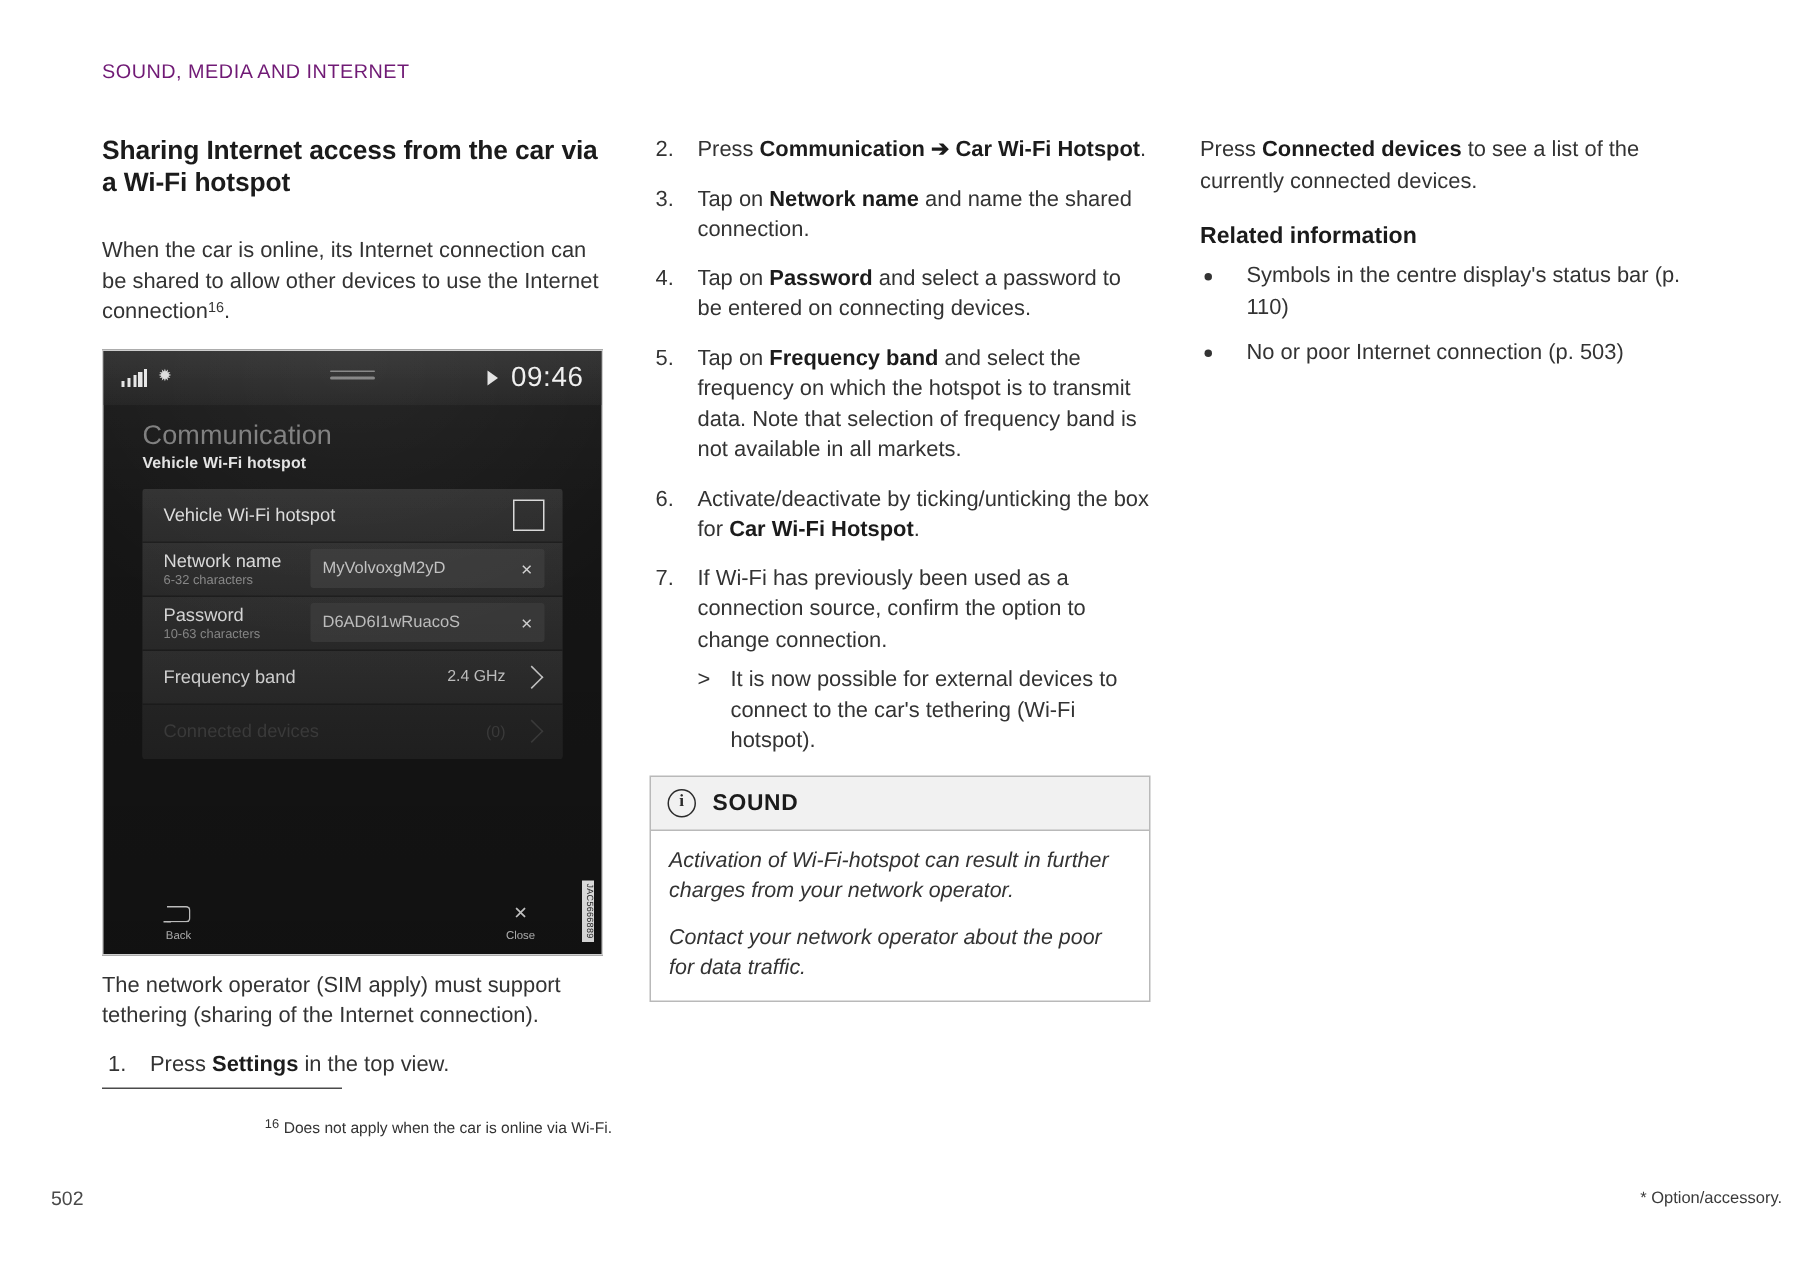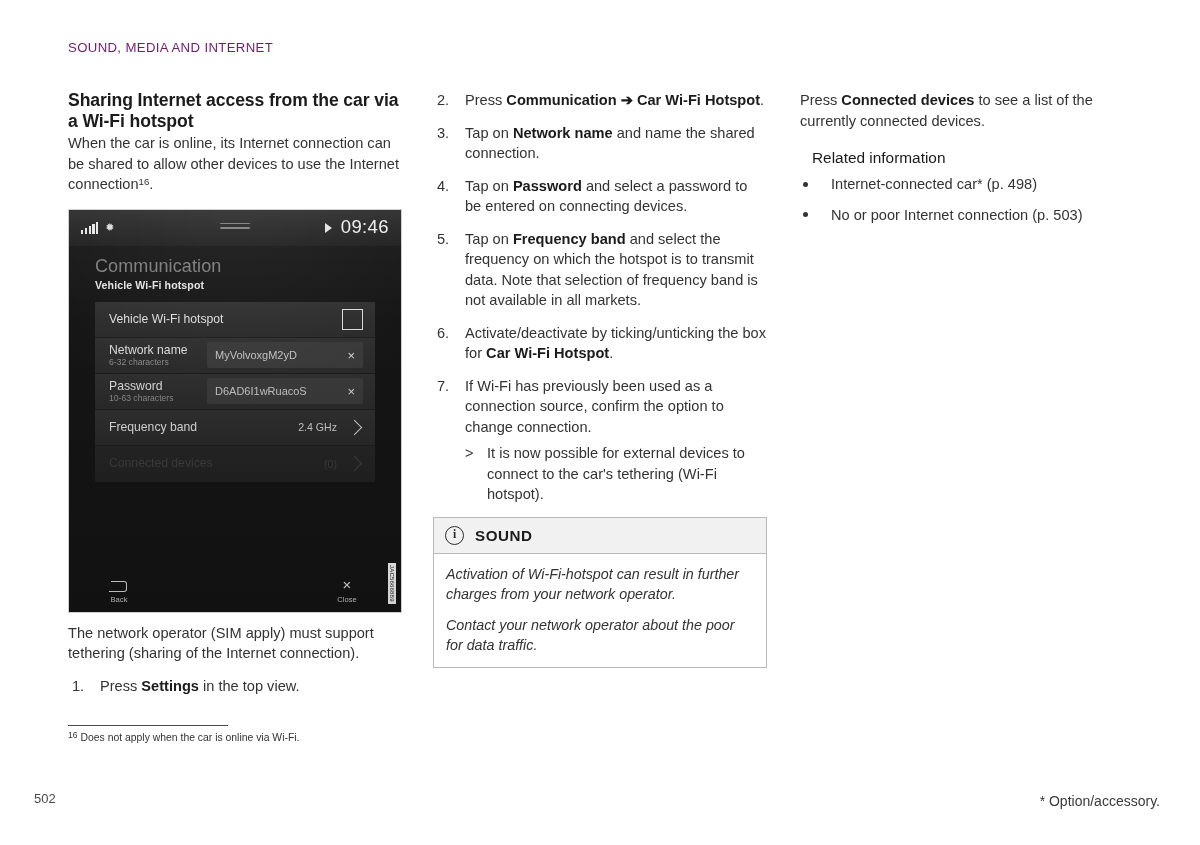--- a/index.html
+++ b/index.html
@@ -38,21 +38,21 @@
     top: 90px;
   }
   .col-1 { left: 68px;  width: 334px; }
   .col-2 { left: 433px; width: 334px; }
   .col-3 { left: 800px; width: 334px; }
 
   h2.section-title {
     font-size: 17.6px;
     line-height: 21px;
     font-weight: bold;
-    margin: 0 0 1px 0;
+    margin: 0 0 25px 0;
     letter-spacing: -0.1px;
     color: #1b1b1b;
   }
   p.body {
     font-size: 14.6px;
     line-height: 20.5px;
     margin: 0 0 12px 0;
     color: #333333;
   }
   sup.fn {
@@ -96,22 +96,22 @@
   }
   ul.sub > li > .gt {
     position: absolute;
     left: 0;
     top: 0;
   }
 
   
   h3.rel-title {
     font-size: 15.4px;
-    font-weight: normal;
-    margin: 18px 0 7px 12px;
+    font-weight: bold;
+    margin: 18px 0 7px 0;
     color: #1b1b1b;
   }
   ul.bullets {
     list-style: none;
     margin: 0;
     padding: 0;
   }
   ul.bullets > li {
     position: relative;
     padding-left: 31px;
@@ -181,46 +181,47 @@
     position: absolute;
     left: 68px;
     top: 725px;
     width: 160px;
     height: 1px;
     background: #4a4a4a;
   }
   .footnote {
     position: absolute;
     left: 68px;
-    top: 731px;
+    top: 746px;
     width: 340px;
     font-size: 10.4px;
     line-height: 14px;
     color: #333333;
+    text-align: right;
   }
   .footnote .fn-num {
     font-size: 8.6px;
     vertical-align: 0.38em;
     line-height: 0;
     margin-right: 3px;
   }
 
   
   .page-num {
     position: absolute;
     left: 34px;
     top: 791px;
     font-size: 13px;
     color: #4a4a4a;
   }
   .option-note {
     position: absolute;
-    right: 40px;
+    right: 12px;
     top: 793px;
-    font-size: 14px;
+    font-size: 11px;
     color: #3a3a3a;
   }
 
   
   .cardisplay {
     position: relative;
     width: 334px;
     height: 404px;
     margin: 14px 0 10px 0;
     background: #151515;
@@ -598,21 +599,21 @@
 
 
   </div>
 
   <div class="col col-3">
 
     <p class="body"><span>Press </span><b>Connected devices</b><span> to see a list of the currently connected devices.</span></p>
 
     <h3 class="rel-title">Related information</h3>
     <ul class="bullets" id="related-list">
-        <li><span class="dot"></span><span>Internet-connected car* (p. 498)</span></li>
+        <li><span class="dot"></span><span>Symbols in the centre display's status bar (p. 110)</span></li>
         <li><span class="dot"></span><span>No or poor Internet connection (p. 503)</span></li>
       </ul>
 
   </div>
 
   <div class="footnote-rule"></div>
   <div class="footnote"><sup class="fn-num">16</sup><span>Does not apply when the car is online via Wi-Fi.</span></div>
 
   <div class="page-num">502</div>
   <div class="option-note">* Option/accessory.</div>

